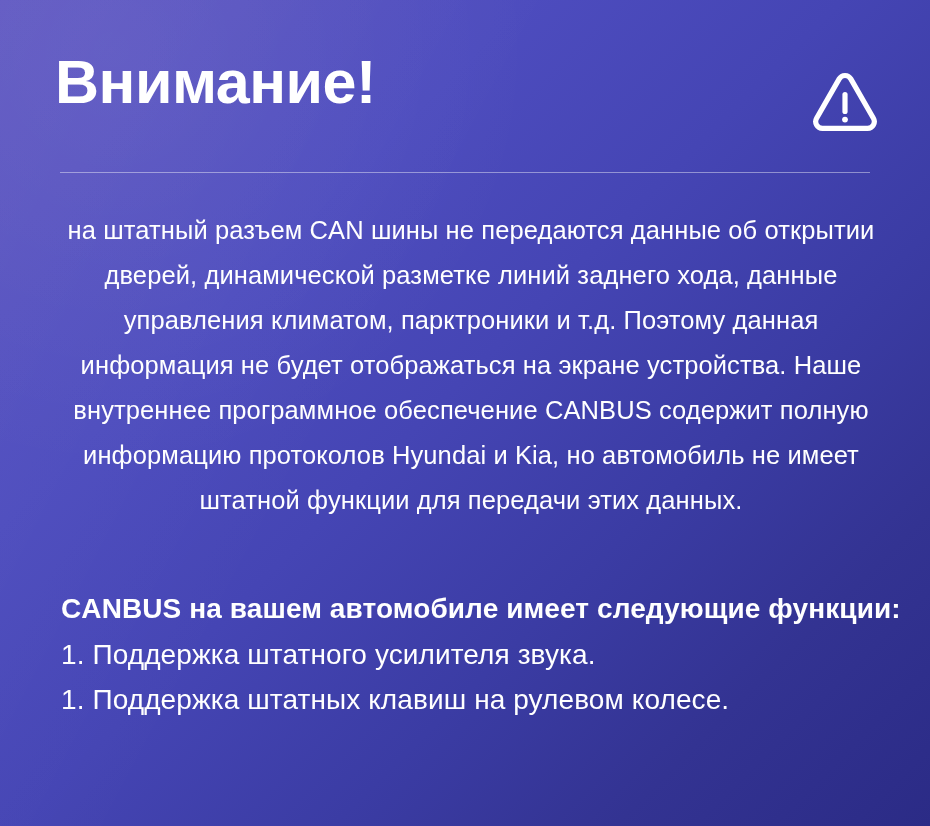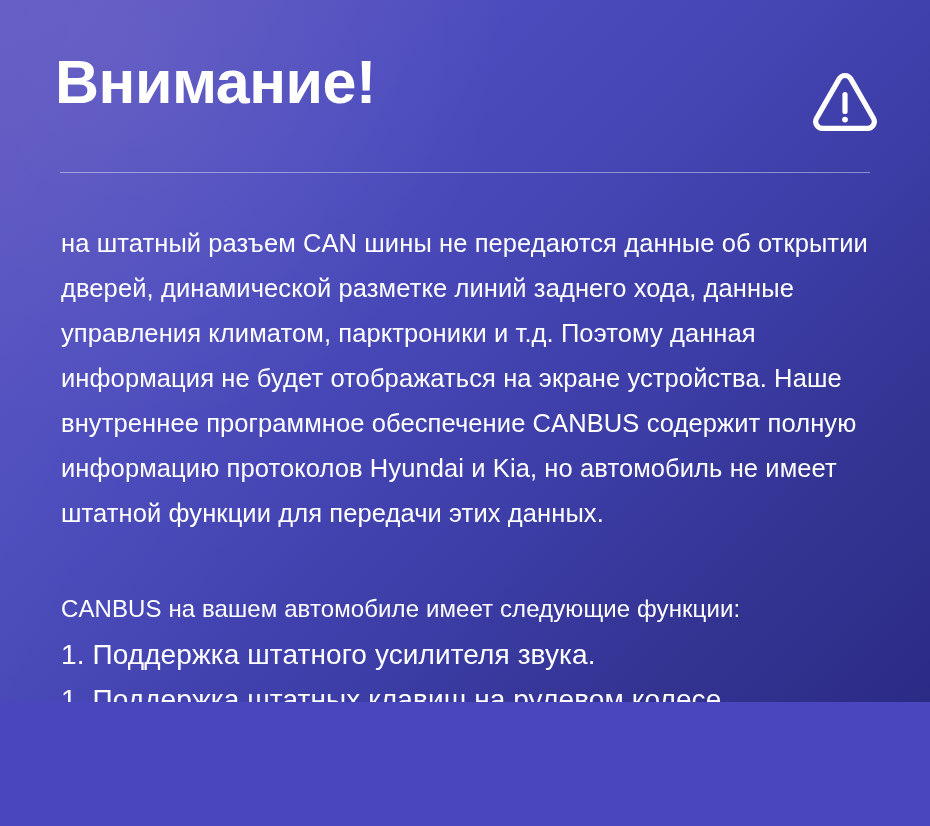--- a/index.html
+++ b/index.html
@@ -11,21 +11,21 @@
   }
 
   body {
     font-family: "Liberation Sans", "DejaVu Sans", sans-serif;
     background: #4a46bd;
   }
 
   #banner {
     position: relative;
     width: 930px;
-    height: 702px;
+    height: 826px;
     background:
       linear-gradient(135deg,
         #5a52c0 0%,
         #5550bf 14%,
         #4d4cbe 30%,
         #4545b4 48%,
         #3b3ca4 66%,
         #333392 82%,
         #2b2b86 100%);
     overflow: hidden;
@@ -82,44 +82,45 @@
     top: 172px;
     width: 810px;
     height: 1px;
     background: rgba(255, 255, 255, 0.42);
   }
 
   
   #intro-paragraph {
     position: absolute;
     left: 61px;
-    top: 221px;
+    top: 208px;
     width: 820px;
     font-size: 25.5px;
     line-height: 45px;
     color: #ffffff;
     letter-spacing: 0.1px;
-    text-align: left;
+    text-align: center;
   }
 
   #functions-block {
     position: absolute;
     left: 61px;
     top: 586px;
     width: 830px;
     font-size: 24px;
     line-height: 45.5px;
     color: #ffffff;
     letter-spacing: 0.1px;
   }
 
   #functions-heading {
-    font-size: 24px;
+    font-size: 28px;
     line-height: 45.5px;
     white-space: nowrap;
+    font-weight: bold;
   }
 
   .function-item {
     font-size: 28px;
     line-height: 45.5px;
     white-space: nowrap;
   }
 </style>
 </head>
 <body>

